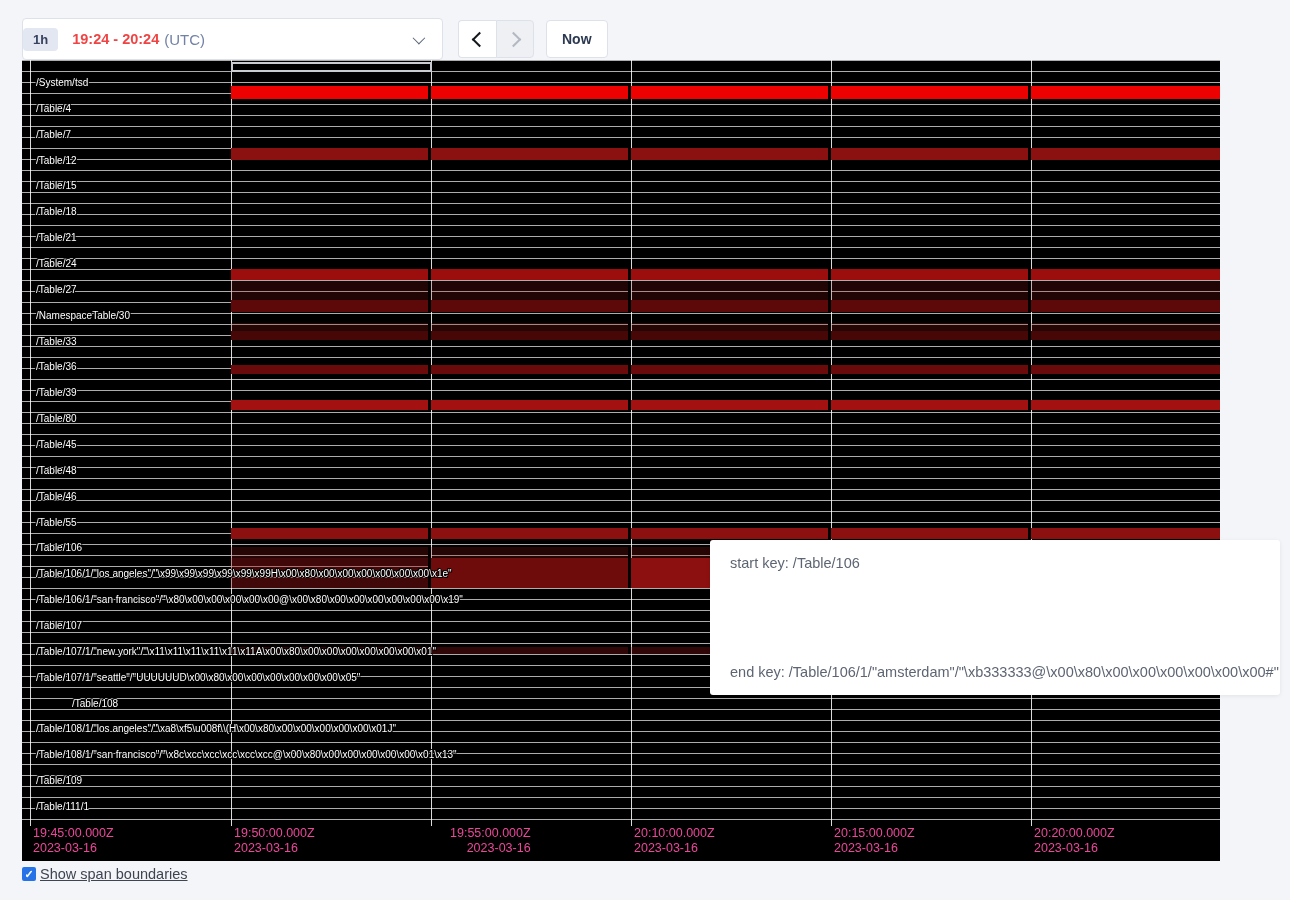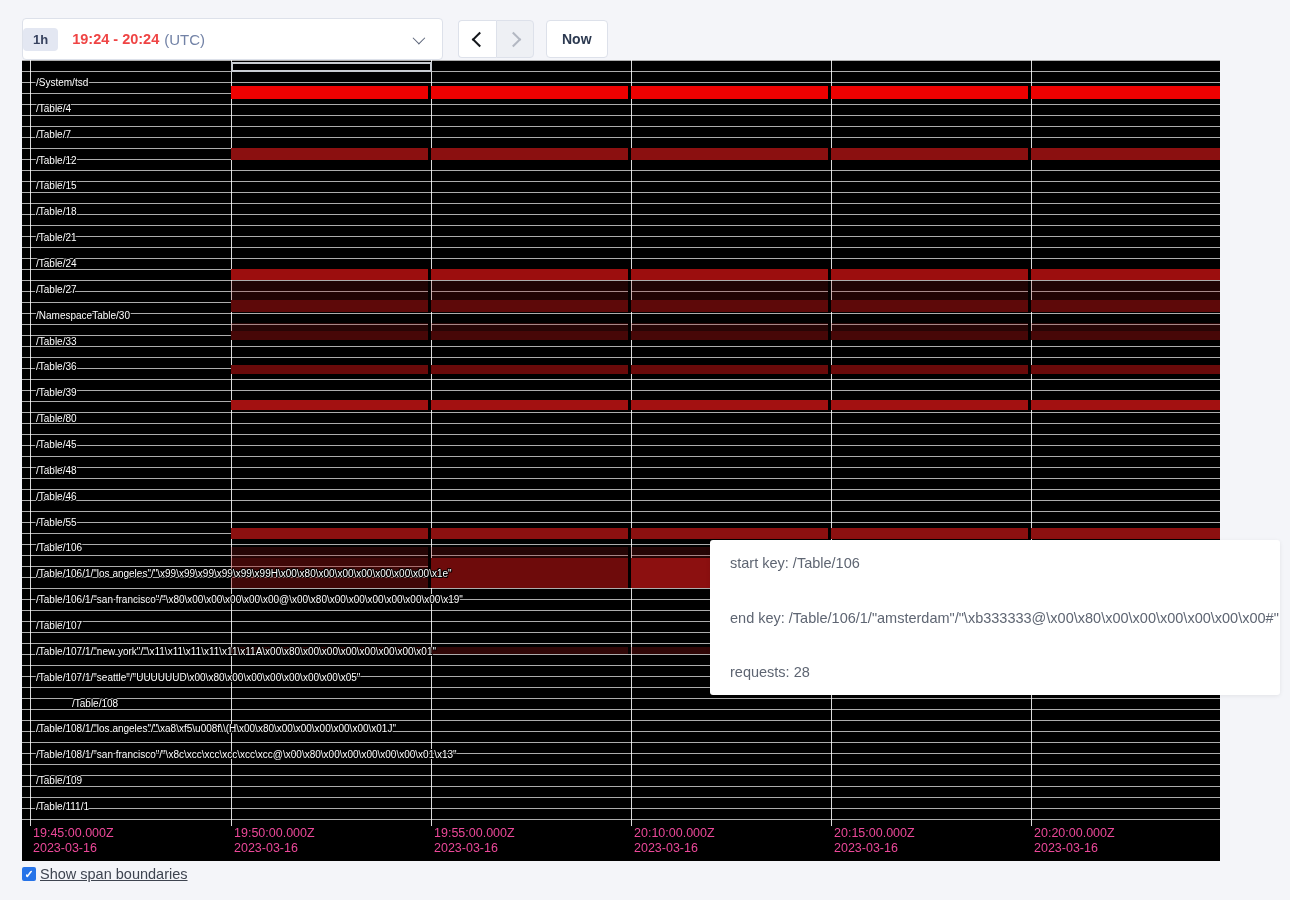--- a/index.html
+++ b/index.html
@@ -159,21 +159,21 @@
     </div>
   <div id="kv-ticks">
       <div class="kv-tick" style="left: 11px;">
         <span>19:45:00.000Z</span>
         <span>2023-03-16</span>
       </div>
       <div class="kv-tick" style="left: 212px;">
         <span>19:50:00.000Z</span>
         <span>2023-03-16</span>
       </div>
-      <div class="kv-tick" style="left: 412px;">
+      <div class="kv-tick" style="left: 428px; text-align: right;">
         <span>19:55:00.000Z</span>
         <span>2023-03-16</span>
       </div>
       <div class="kv-tick" style="left: 612px;">
         <span>20:10:00.000Z</span>
         <span>2023-03-16</span>
       </div>
       <div class="kv-tick" style="left: 812px;">
         <span>20:15:00.000Z</span>
         <span>2023-03-16</span>
@@ -181,21 +181,20 @@
       <div class="kv-tick" style="left: 1012px;">
         <span>20:20:00.000Z</span>
         <span>2023-03-16</span>
       </div>
     </div>
 </div>
 
 <div class="kv-tooltip">
   <div>start key: /Table/106</div>
   <div>end key: /Table/106/1/"amsterdam"/"\xb333333@\x00\x80\x00\x00\x00\x00\x00\x00#"</div>
-  <div>requests: 28</div>
 </div>
 
 <div class="footer-row">
   <span class="checkbox">
     <span>✓</span>
   </span>
   <span class="checkbox-label">Show span boundaries</span>
 </div>
 
 </body></html>

